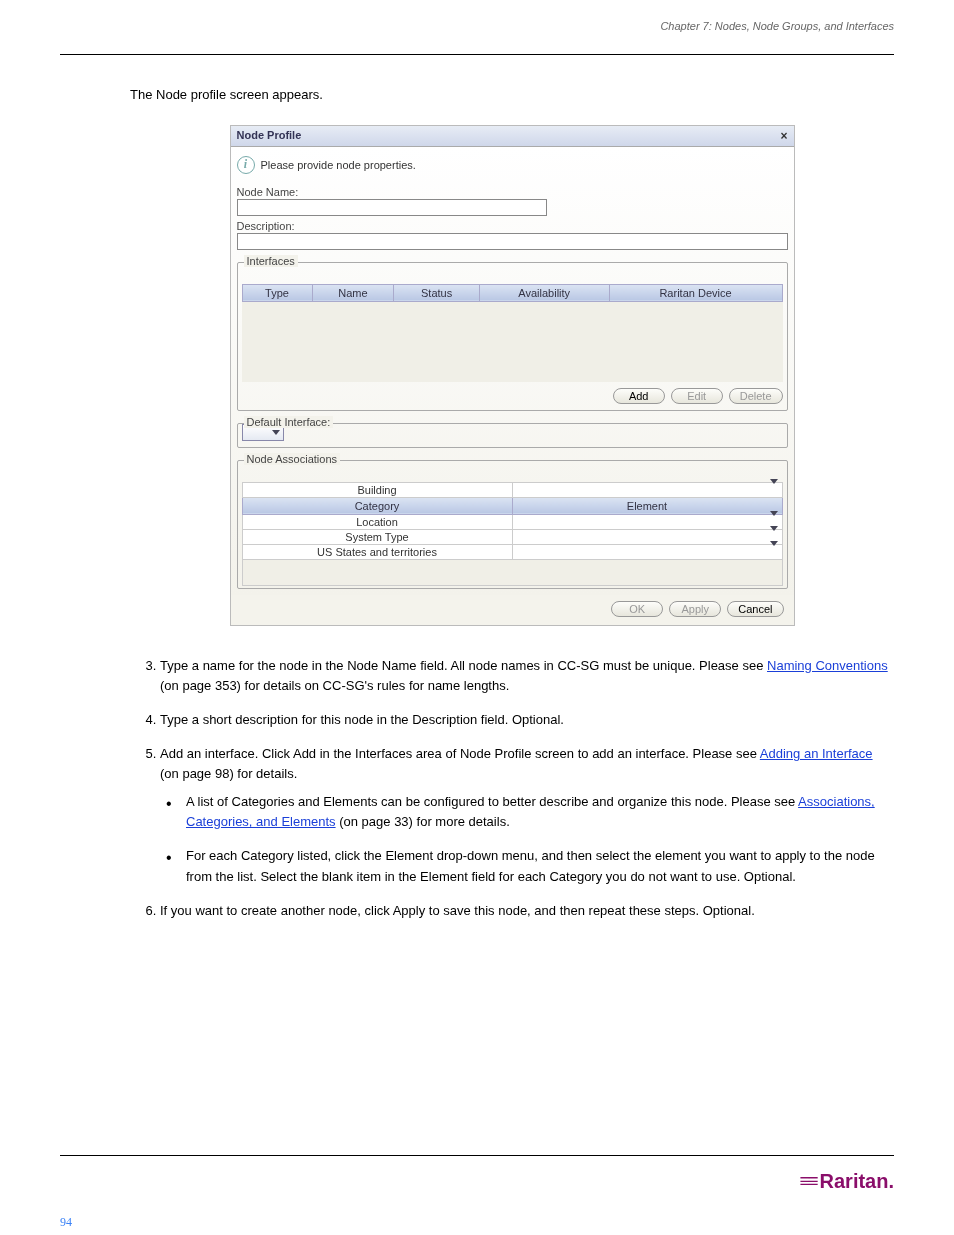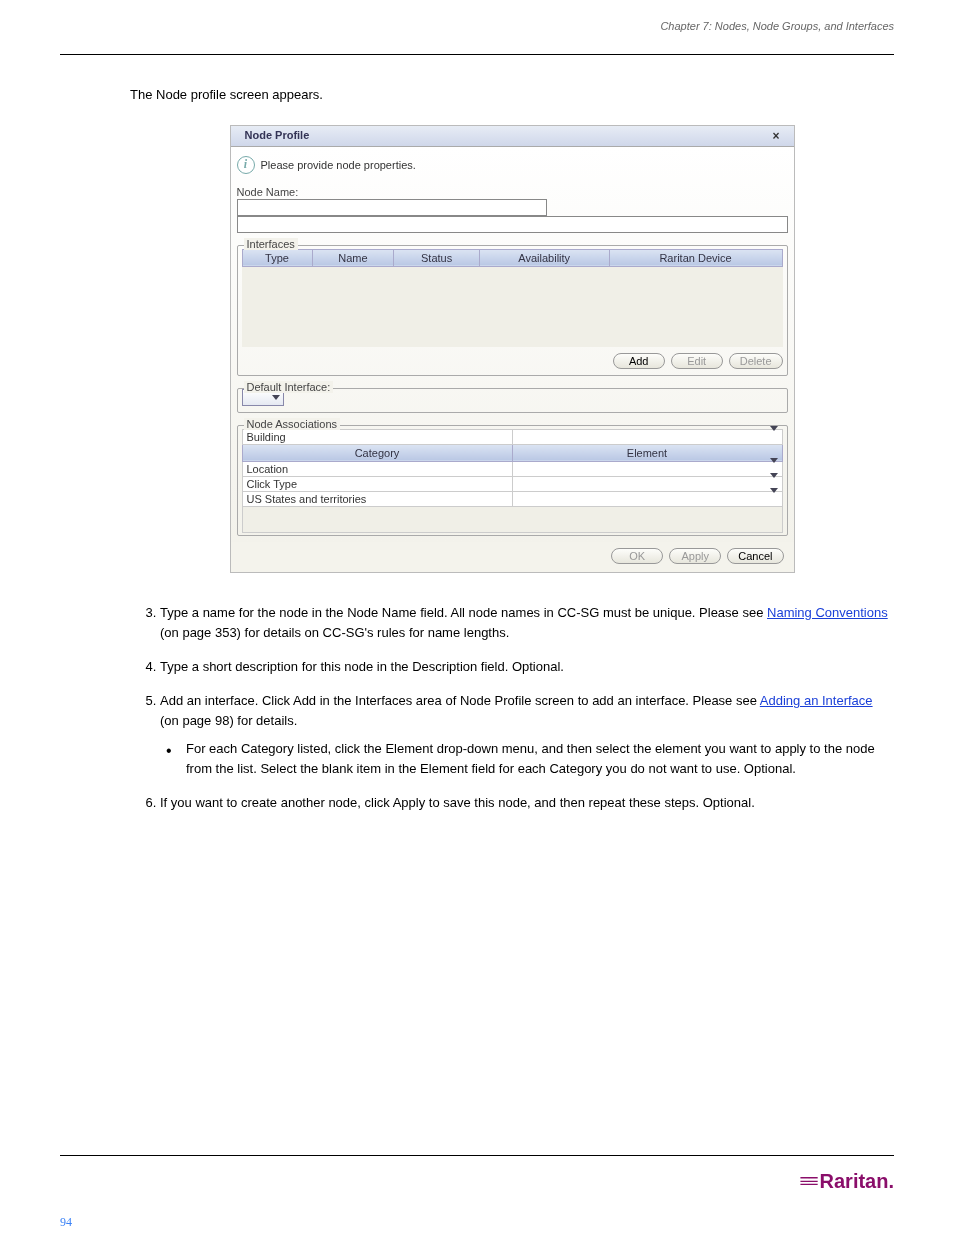--- a/index.html
+++ b/index.html
@@ -52,21 +52,21 @@
     .dialog {
       border: 1px solid #bbb;
       width: 565px;
       margin: 0 auto 30px;
       background: #f4f3ec;
       font-size: 11px;
       color: #333;
     }
     .dialog-title {
       background: linear-gradient(#e7ecf5, #cfd7ea);
-      padding: 3px 14px;
+      padding: 3px 6px;
       font-weight: bold;
       color: #335;
       border-bottom: 1px solid #aaa;
       display: flex;
       justify-content: space-between;
     }
     .dialog-body {
       padding: 6px;
       background: linear-gradient(#ffffff, #f3f2eb);
     }
@@ -116,21 +116,22 @@
       left: 6px;
       background: #f3f2eb;
       padding: 0 3px;
       font-size: 11px;
       color: #444;
     }
     .tbl {
       width: 100%;
       border-collapse: collapse;
       border: 1px solid #bbb;
-      margin-top: 3px;
+      margin-top: 21px;
+      text-align: center;
     }
     .tbl th {
       background: linear-gradient(#dbe4f3, #b9c7e4);
       color: #334;
       font-weight: normal;
       font-size: 11px;
       padding: 2px 4px;
       border: 1px solid #aac;
     }
     .tbl td {
@@ -255,20 +256,21 @@
       <span>Node Profile</span>
       <span class="close-x">×</span>
     </div>
     <div class="dialog-body">
       <div class="info-row">
         <span class="info-icon">i</span>
         <span>Please provide node properties.</span>
       </div>
       <span class="form-label">Node Name:</span>
       <div class="text-input w-half"></div>
+      <span class="form-label">Description:</span>
       <div class="text-input w-full"></div>
 
       <div class="fieldset">
         <span class="fieldset-legend">Interfaces</span>
         <table class="tbl">
           <tbody>
               <tr>
             <th>Type</th>
             <th>Name</th>
             <th>Status</th>
@@ -302,21 +304,21 @@
           </tr>
           <tr>
             <th>Category</th>
             <th>Element</th>
           </tr>
           <tr>
             <td class="cat">Location</td>
             <td class="elem"><span class="caret"></span></td>
           </tr>
           <tr>
-            <td class="cat">Click Type</td>
+            <td class="cat">System Type</td>
             <td class="elem"><span class="caret"></span></td>
           </tr>
           <tr>
             <td class="cat">US States and territories</td>
             <td class="elem"><span class="caret"></span></td>
           </tr>
           <tr class="spacer">
                 <td colspan="2"></td>
               </tr>
         </tbody>
@@ -331,20 +333,23 @@
   </div>
 
   <ol class="main-list" start="3">
     <li>
       <span>Type a name for the node in the Node Name field. All node names in CC-SG must be unique. Please see </span><span class="link">Naming Conventions</span><span> (on page 353) for details on CC-SG's rules for name lengths.</span>
     </li>
     <li>Type a short description for this node in the Description field. Optional.</li>
     <li>
       <span>Add an interface. Click Add in the Interfaces area of Node Profile screen to add an interface. Please see </span><span class="link">Adding an Interface</span><span> (on page 98) for details.</span>
       <ul class="sub-list">
+        <li>
+          <span>A list of Categories and Elements can be configured to better describe and organize this node. Please see </span><span class="link">Associations, Categories, and Elements</span><span> (on page 33) for more details.</span>
+        </li>
         <li>For each Category listed, click the Element drop-down menu, and then select the element you want to apply to the node from the list. Select the blank item in the Element field for each Category you do not want to use. Optional.</li>
       </ul>
     </li>
     <li>If you want to create another node, click Apply to save this node, and then repeat these steps. Optional.</li>
   </ol>
 </div>
 
 <div class="footer-line"></div>
 <div class="page-number-top">94</div>
 <div class="logo">

